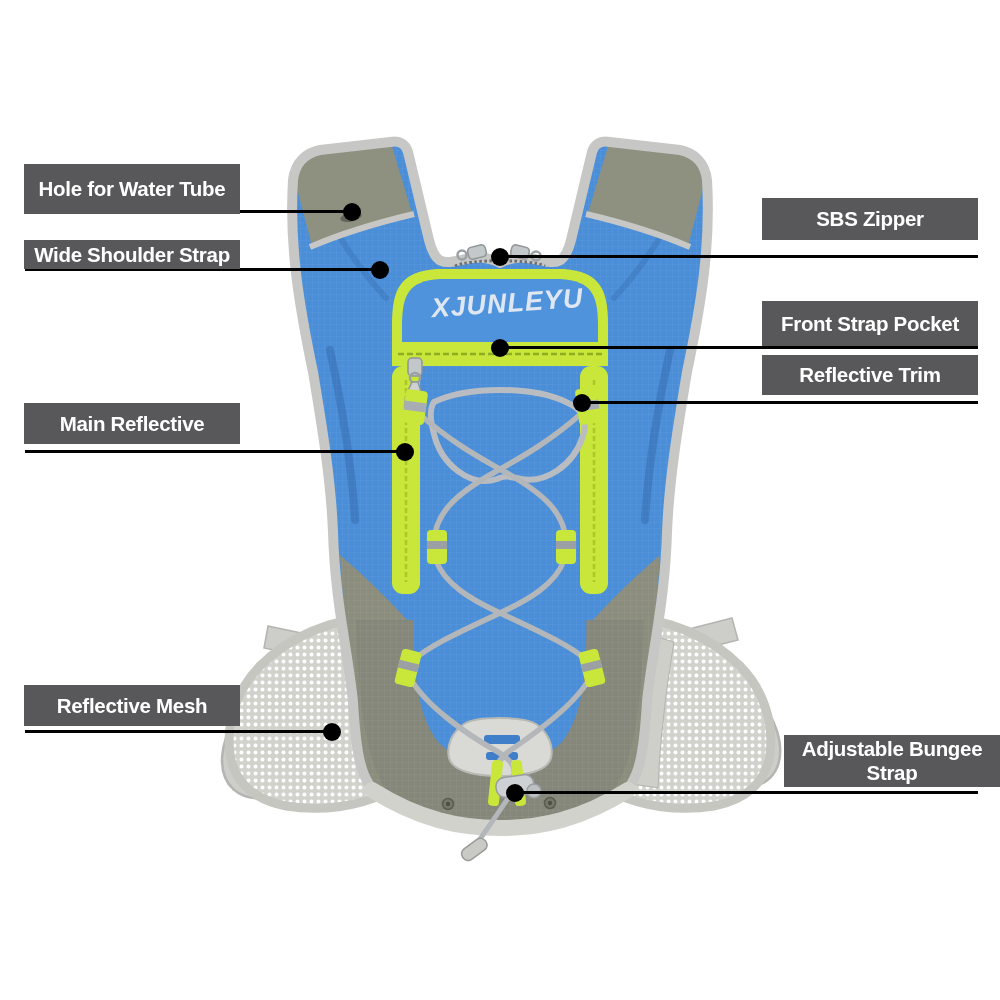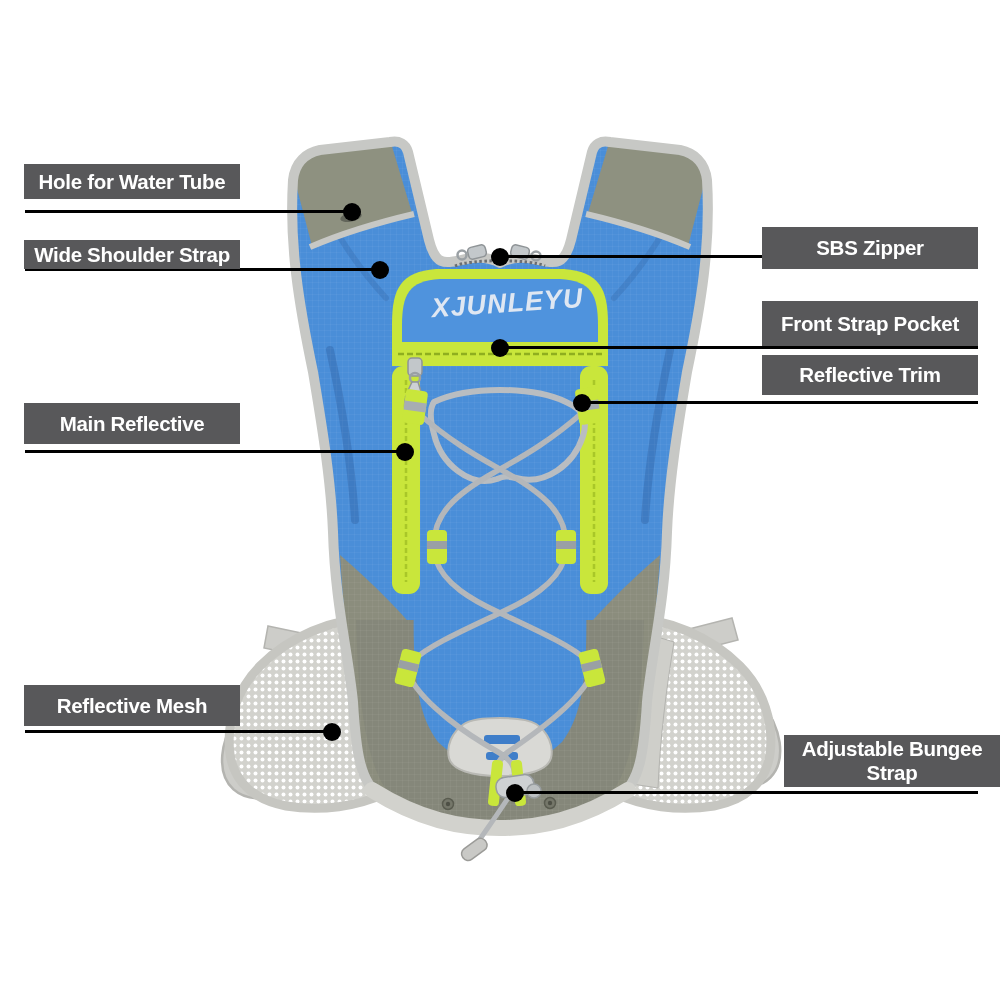--- a/index.html
+++ b/index.html
@@ -183,41 +183,41 @@
 
     <g>
       <path d="M455,266 C470,259 530,259 545,266" stroke="#6b6e71" stroke-width="3" stroke-dasharray="2.5 2.5" fill="none"></path>
       <circle cx="462" cy="255" r="4.5" fill="none" stroke="#9aa0a4" stroke-width="2.5"></circle>
       <rect x="468" y="246" width="18" height="12" rx="4" fill="#c3c8cb" stroke="#8f9497" stroke-width="1.5" transform="rotate(-14 477 252)"></rect>
       <rect x="511" y="246" width="18" height="12" rx="4" fill="#c3c8cb" stroke="#8f9497" stroke-width="1.5" transform="rotate(14 520 252)"></rect>
       <circle cx="536" cy="256" r="4.5" fill="none" stroke="#9aa0a4" stroke-width="2.5"></circle>
     </g>
   </svg>
 
-  <div class="label-box" style="left:24px;top:164px;height:35px">Hole for Water Tube</div>
+  <div class="label-box" style="left:24px;top:164px;height:50px">Hole for Water Tube</div>
   <div class="leader to-right" style="left:25px;top:210px;width:327px">
     <span class="dot"></span>
   </div>
 
   <div class="label-box" style="left:24px;top:240px;height:29px">Wide Shoulder Strap</div>
   <div class="leader to-right" style="left:25px;top:268px;width:355px">
     <span class="dot"></span>
   </div>
 
   <div class="label-box" style="left:24px;top:403px;height:41px">Main Reflective</div>
   <div class="leader to-right" style="left:25px;top:450px;width:380px">
     <span class="dot"></span>
   </div>
 
   <div class="label-box" style="left:24px;top:685px;height:41px">Reflective Mesh</div>
   <div class="leader to-right" style="left:25px;top:730px;width:307px">
     <span class="dot"></span>
   </div>
 
-  <div class="label-box" style="left:762px;top:227px;height:42px">SBS Zipper</div>
+  <div class="label-box" style="left:762px;top:198px;height:42px">SBS Zipper</div>
   <div class="leader to-left" style="left:500px;top:255px;width:478px">
     <span class="dot"></span>
   </div>
 
   <div class="label-box" style="left:762px;top:301px;height:45px">Front Strap Pocket</div>
   <div class="leader to-left" style="left:500px;top:346px;width:478px">
     <span class="dot"></span>
   </div>
 
   <div class="label-box" style="left:762px;top:355px;height:40px">Reflective Trim</div>

